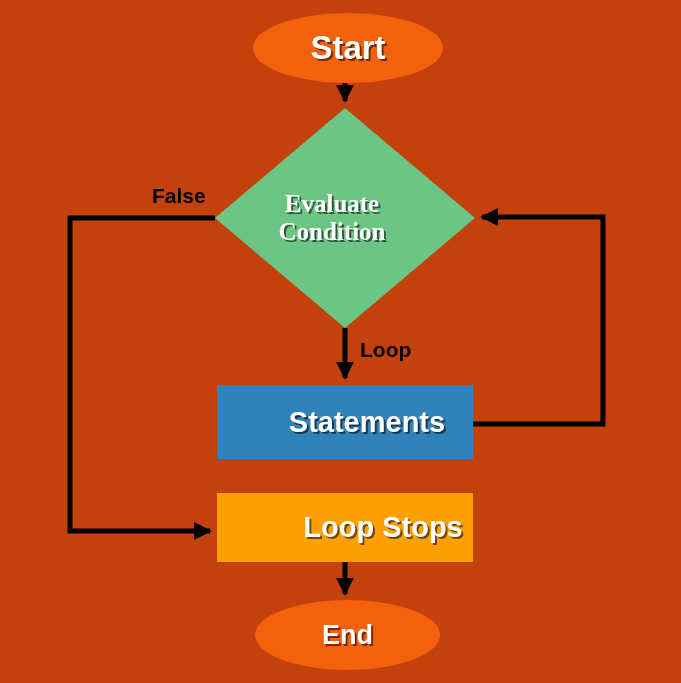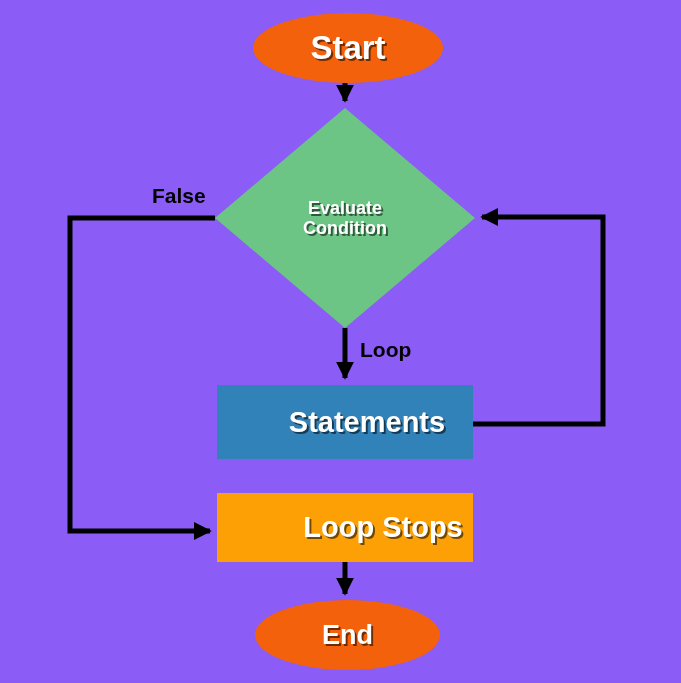--- a/index.html
+++ b/index.html
@@ -8,21 +8,21 @@
     padding: 0;
     background: #ffffff;
   }
   body {
     font-family: "Liberation Sans", sans-serif;
   }
   #flowchart-canvas {
     position: relative;
     width: 681px;
     height: 683px;
-    background: #8b5cf6;
+    background: #c2410c;
     overflow: hidden;
   }
   #flow-svg {
     position: absolute;
     top: 0;
     left: 0;
     width: 681px;
     height: 683px;
   }
   .node-label {
@@ -33,21 +33,21 @@
     text-align: center;
     color: #ffffff;
     font-family: "Liberation Sans", sans-serif;
     font-weight: bold;
     line-height: 1.12;
     text-shadow: 2px 2px 0 rgba(0,0,0,0.55);
     pointer-events: none;
     white-space: pre-line;
   }
   .label-start  { left: 253px; top: 13px;  width: 190px; height: 70px;  font-size: 33px; }
-  .label-cond   { left: 245px; top: 168px; width: 200px; height: 100px; font-size: 18px; }
+  .label-cond   { left: 232px; top: 168px; width: 200px; height: 100px; font-size: 25px; font-family: Liberation Serif, serif; }
   .label-stmt   { left: 217px; top: 385px; width: 300px; height: 74px;  font-size: 29px; }
   .label-loop   { left: 217px; top: 493px; width: 256px; height: 69px;  font-size: 29px; margin-left: 38px; }
   .label-end    { left: 255px; top: 600px; width: 185px; height: 70px;  font-size: 27px; }
 
   .edge-label {
     position: absolute;
     color: #000000;
     font-family: "Liberation Sans", sans-serif;
     font-weight: bold;
     font-size: 21px;

